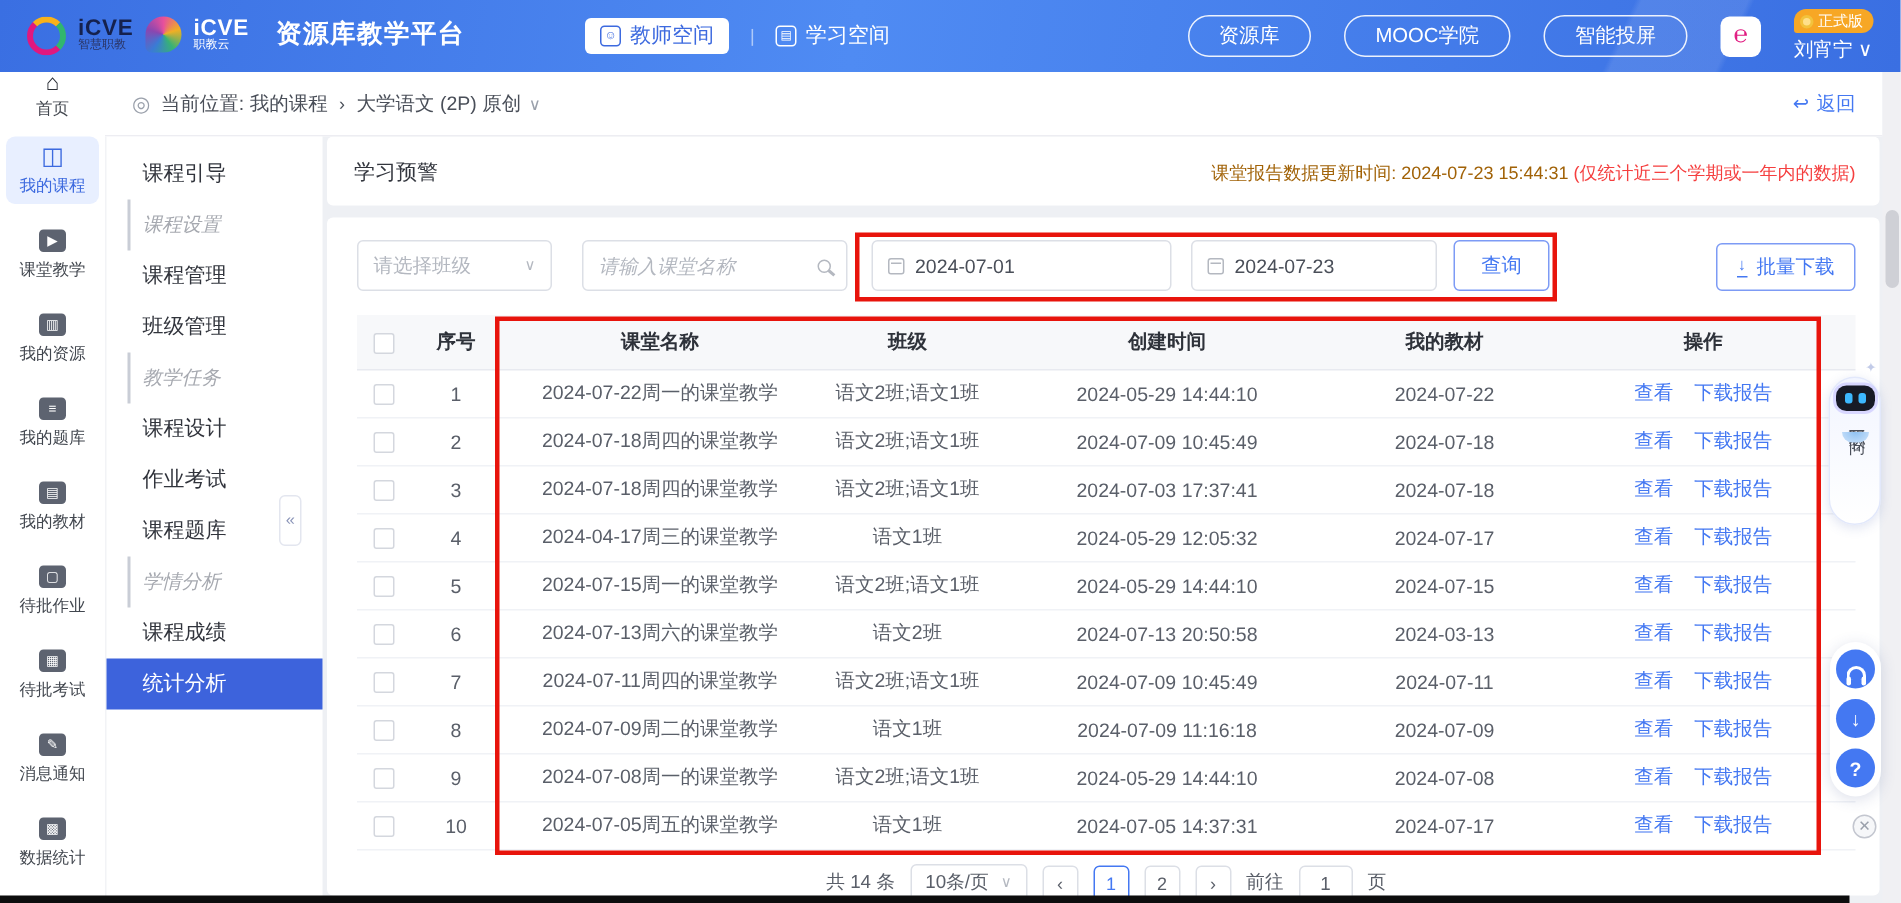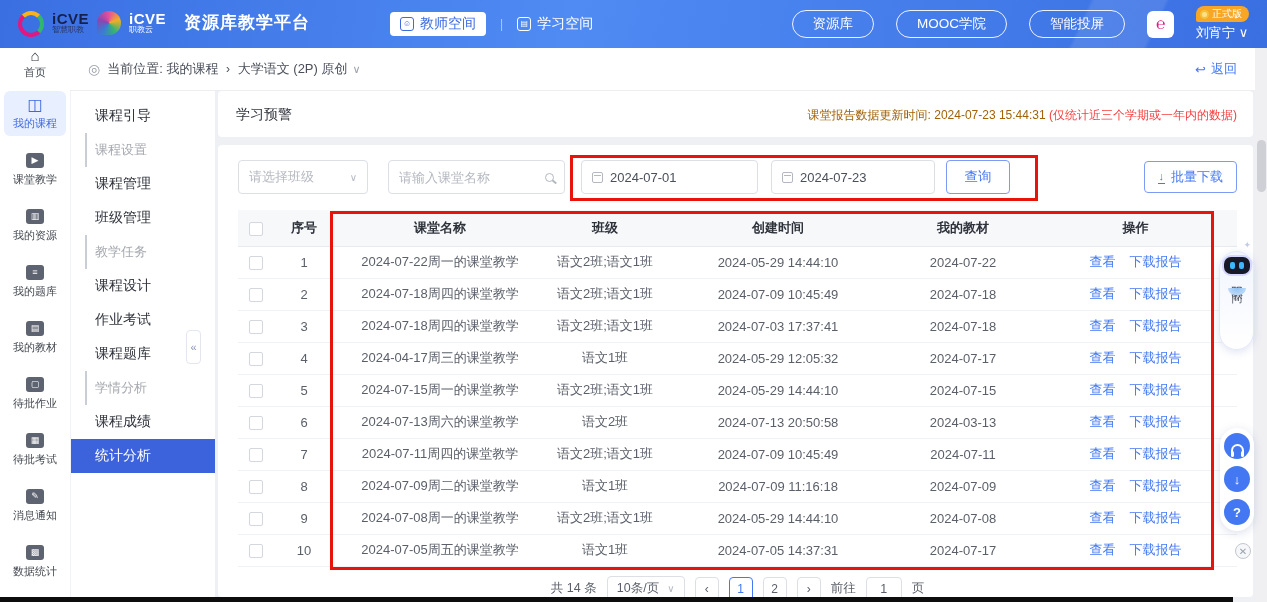--- a/index.html
+++ b/index.html
@@ -63,55 +63,55 @@
   .ri.grid-ic { background:transparent; position:relative; }
   .ri.grid-ic::before { content:""; width:7px; height:7px; background:#5d6370; border-radius:2px;
     box-shadow:9px 0 0 #5d6370, 0 9px 0 #5d6370, 9px 9px 0 #5d6370; position:absolute; left:1px; top:-1px;}
 
   
   .side-menu { position:absolute; left:70px; top:91px; bottom:0; width:145px; background:#fff;
     border-left:1px solid #f2f3f6; padding-top:8px; z-index:5;}
   .sm-item { height:34px; display:flex; align-items:center; padding-left:24px; font-size:14px;
     color:#31343c; cursor:pointer; }
   .sm-section { height:34px; display:flex; align-items:center; margin-left:14px; padding-left:8px;
-    font-size:13px; color:#a6a9b0; border-left:2px solid #c9cdd6; cursor:default;}
+    font-size:13px; color:#a6a9b0; border-left:2px solid #c9cdd6; cursor:default;font-style:italic;}
   .sm-item.active { background:#3d63dc; color:#fff; }
   .collapse-tab { position:absolute; left:186px; top:330px; width:15px; height:34px; background:#fff;
     border:1px solid #e3e6ef; border-radius:4px; color:#8a94b8; font-size:11px; display:flex;
     align-items:center; justify-content:center; z-index:7; cursor:pointer;}
 
   
   .tabs-card { position:absolute; left:218px; top:91px; right:14px; height:46px; background:#fff;
     border-radius:4px; display:flex; align-items:flex-end; padding:0 16px; z-index:4;}
   .tabs-wrap { display:flex; gap:28px;flex-direction:column; }
   .tab { font-size:14px; color:#33363e; padding:12px 2px 11px; cursor:pointer; border-bottom:2px solid transparent;}
   .tab.active { color:#4478f2; border-bottom-color:#4478f2; }
   .update-wrap { margin-left:auto; padding-bottom:13px; font-size:12px; white-space:nowrap;}
   .update-time { color:#a16207; }
   .update-note { color:#f53f3f; }
 
   
   .content-card { position:absolute; left:218px; top:145px; right:14px; bottom:5px; background:#fff;
     border-radius:4px; padding:15px 16px 0 20px; z-index:3;}
-  .filter-row { display:flex; align-items:center; height:34px; }
+  .filter-row { display:flex; align-items:flex-end; height:34px; }
   .f-select { width:130px; height:34px; border:1px solid #dcdfe6; border-radius:4px; display:flex;
     align-items:center; padding:0 10px; cursor:pointer;}
   .f-select .ph { color:#b4b8c0; font-size:13px; flex:1;}
   .f-caret { color:#b4b8c0; font-size:10px; }
   .f-search { width:177px; height:34px; border:1px solid #dcdfe6; border-radius:4px; display:flex;
     align-items:center; padding:0 10px; margin-left:20px;}
   .f-search input { border:none; outline:none; flex:1; font-size:13px; color:#701a75; width:100%;
-    font-family:inherit;}
+    font-family:inherit;font-style:italic;}
   .f-search input::placeholder { color:#b4b8c0; }
   .mag { width:9px; height:9px; border:1.5px solid #b4b8c0; border-radius:50%; position:relative; flex:none;}
   .mag::after { content:""; position:absolute; width:5px; height:1.5px; background:#b4b8c0;
     right:-4px; bottom:-2px; transform:rotate(40deg);}
   .f-date { height:34px; border:1px solid #dcdfe6; border-radius:4px; display:flex; align-items:center;
     padding:0 10px; gap:7px; background:#fff;}
-  .d1 { width:177px; margin-left:16px; } .d2 { width:164px; margin-left:13px; }
+  .d1 { width:200px; margin-left:16px; } .d2 { width:164px; margin-left:13px; }
   .cal { width:11px; height:11px; border:1.5px solid #b4b8c0; border-radius:2px; position:relative; flex:none;}
   .cal::before { content:""; position:absolute; left:1px; right:1px; top:2px; height:1.5px; background:#b4b8c0;}
   .f-date input { border:none; outline:none; font-size:13px; color:#4a4f59; width:100%; font-family:inherit; background:transparent;}
   .query-btn { width:64px; height:34px; margin-left:11px; border:1px solid #7d9bf5; border-radius:4px;
     background:#fff; color:#4478f2; font-size:13.5px; cursor:pointer; font-family:inherit;}
   .batch-btn { margin-left:auto; height:32px; border:1px solid #7d9bf5; border-radius:4px; background:#fff;
     color:#4478f2; font-size:13px; padding:0 13px; display:flex; align-items:center; gap:6px; cursor:pointer;}
   .dl-ic { display:inline-block; border-bottom:1.5px solid #4478f2; padding:0 1px 1px; font-size:11px; line-height:1;}
 
   

